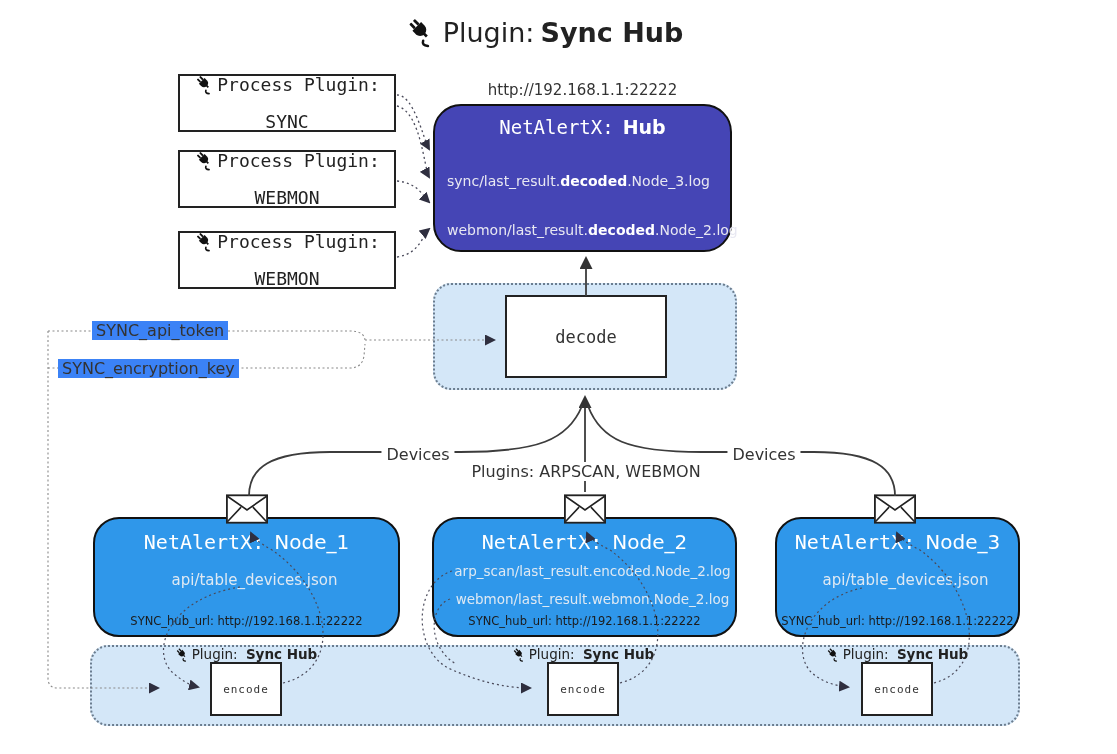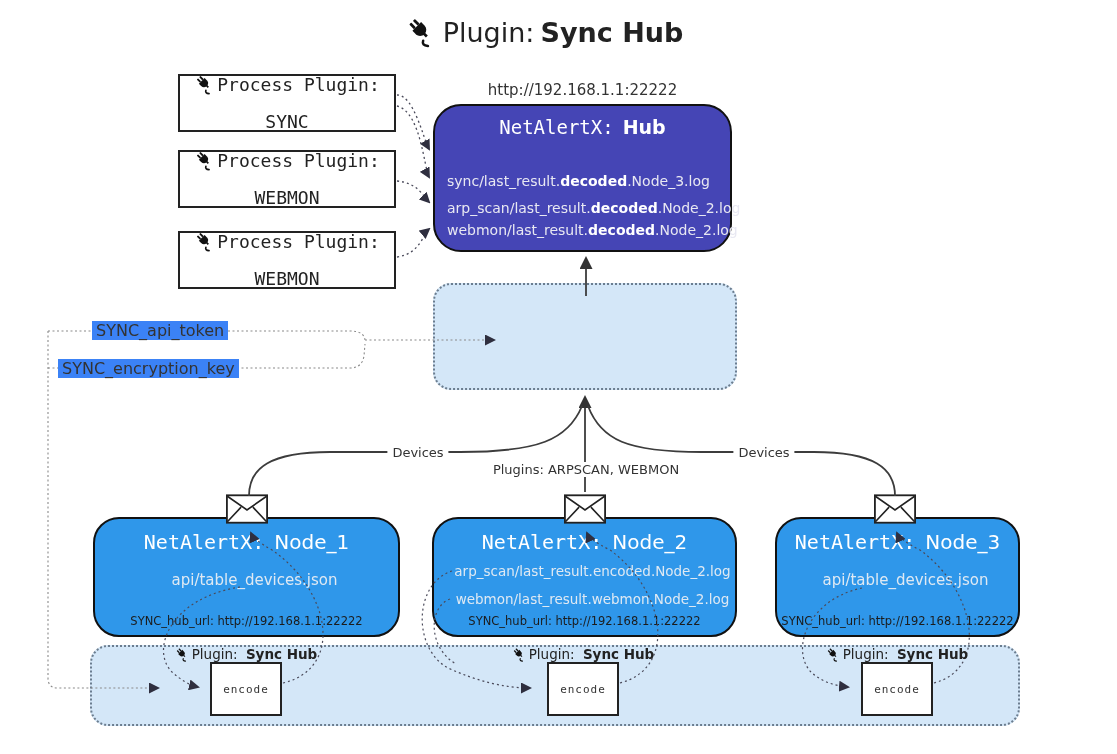--- a/index.html
+++ b/index.html
@@ -63,21 +63,21 @@
   .encode-box{font-size:11px;letter-spacing:1px;}
 
   
   .setting-label{
     position:absolute;background:#3b82f6;padding:0 4px;font-size:16px;color:#333;z-index:5;white-space:nowrap;
   }
 
   
   .edge-label{
     position:absolute;transform:translateX(-50%);background:#fff;padding:0 5px;
-    font-size:13px;color:#333;z-index:5;white-space:nowrap;
+    font-size:16px;color:#333;z-index:5;white-space:nowrap;
   }
 
   
   .node-box{
     position:absolute;top:517px;height:120px;background:var(--node_fill,#2f97ea);
     border:2px solid #111;border-radius:26px;box-sizing:border-box;z-index:1;
   }
   .node-title{
     position:absolute;left:0;top:11px;width:100%;display:flex;justify-content:center;gap:10px;
     color:#fff;font-size:20px;white-space:nowrap;
@@ -123,21 +123,20 @@
   </div>
 
   <div class="hub-url">http://192.168.1.1:22222</div>
 
   <div class="hub-box">
     <div class="hub-title">
       <span class="mono">NetAlertX:</span>
       <b>Hub</b>
     </div>
     <div class="hub-line" style="top:67px"><span>sync/last_result.</span><b>decoded</b><span>.Node_3.log</span></div>
-    <div class="hub-line" style="top:94px"><span>arp_scan/last_result.</span><b>decoded</b><span>.Node_2.log</span></div>
     <div class="hub-line" style="top:116px"><span>webmon/last_result.</span><b>decoded</b><span>.Node_2.log</span></div>
   </div>
 
   <div class="pbox mono" style="top:74px">
     <div class="pbox-l1">
       <span class="icon md"><svg viewBox="0 0 24 24" width="100%" height="100%">
             <g transform="rotate(-45 12 11)" fill="#111">
               <rect x="9" y="1.5" width="2.1" height="5" rx="0.6"></rect>
               <rect x="12.9" y="1.5" width="2.1" height="5" rx="0.6"></rect>
               <path d="M7.4 6.5 h9.2 v3.6 a4.6 4.6 0 0 1 -9.2 0 z"></path>
@@ -174,20 +173,23 @@
               <rect x="11" y="14" width="2" height="3.2"></rect>
             </g>
             <path d="M13.6 18.6 q-1.2 3.4 3.6 3.9" fill="none" stroke="#111" stroke-width="1.9" stroke-linecap="round"></path>
           </svg></span>
       <span>Process Plugin:</span>
     </div>
     <div class="pbox-l2">WEBMON</div>
   </div>
 
   <div class="panel" style="left:433px;top:283px;width:304px;height:107px"></div>
+  <div class="white-box mono" id="decode-box" style="left:505px;top:295px;width:162px;height:83px">
+    <span>decode</span>
+  </div>
 
   <div class="setting-label" style="left:92px;top:321px">SYNC_api_token</div>
   <div class="setting-label" style="left:58px;top:359px">SYNC_encryption_key</div>
 
   <div class="edge-label" style="left:418px;top:445px">Devices</div>
   <div class="edge-label" style="left:586px;top:462px">Plugins: ARPSCAN, WEBMON</div>
   <div class="edge-label" style="left:764px;top:445px">Devices</div>
 
   <div class="node-box" style="left:93px;width:307px">
     <div class="node-title">

